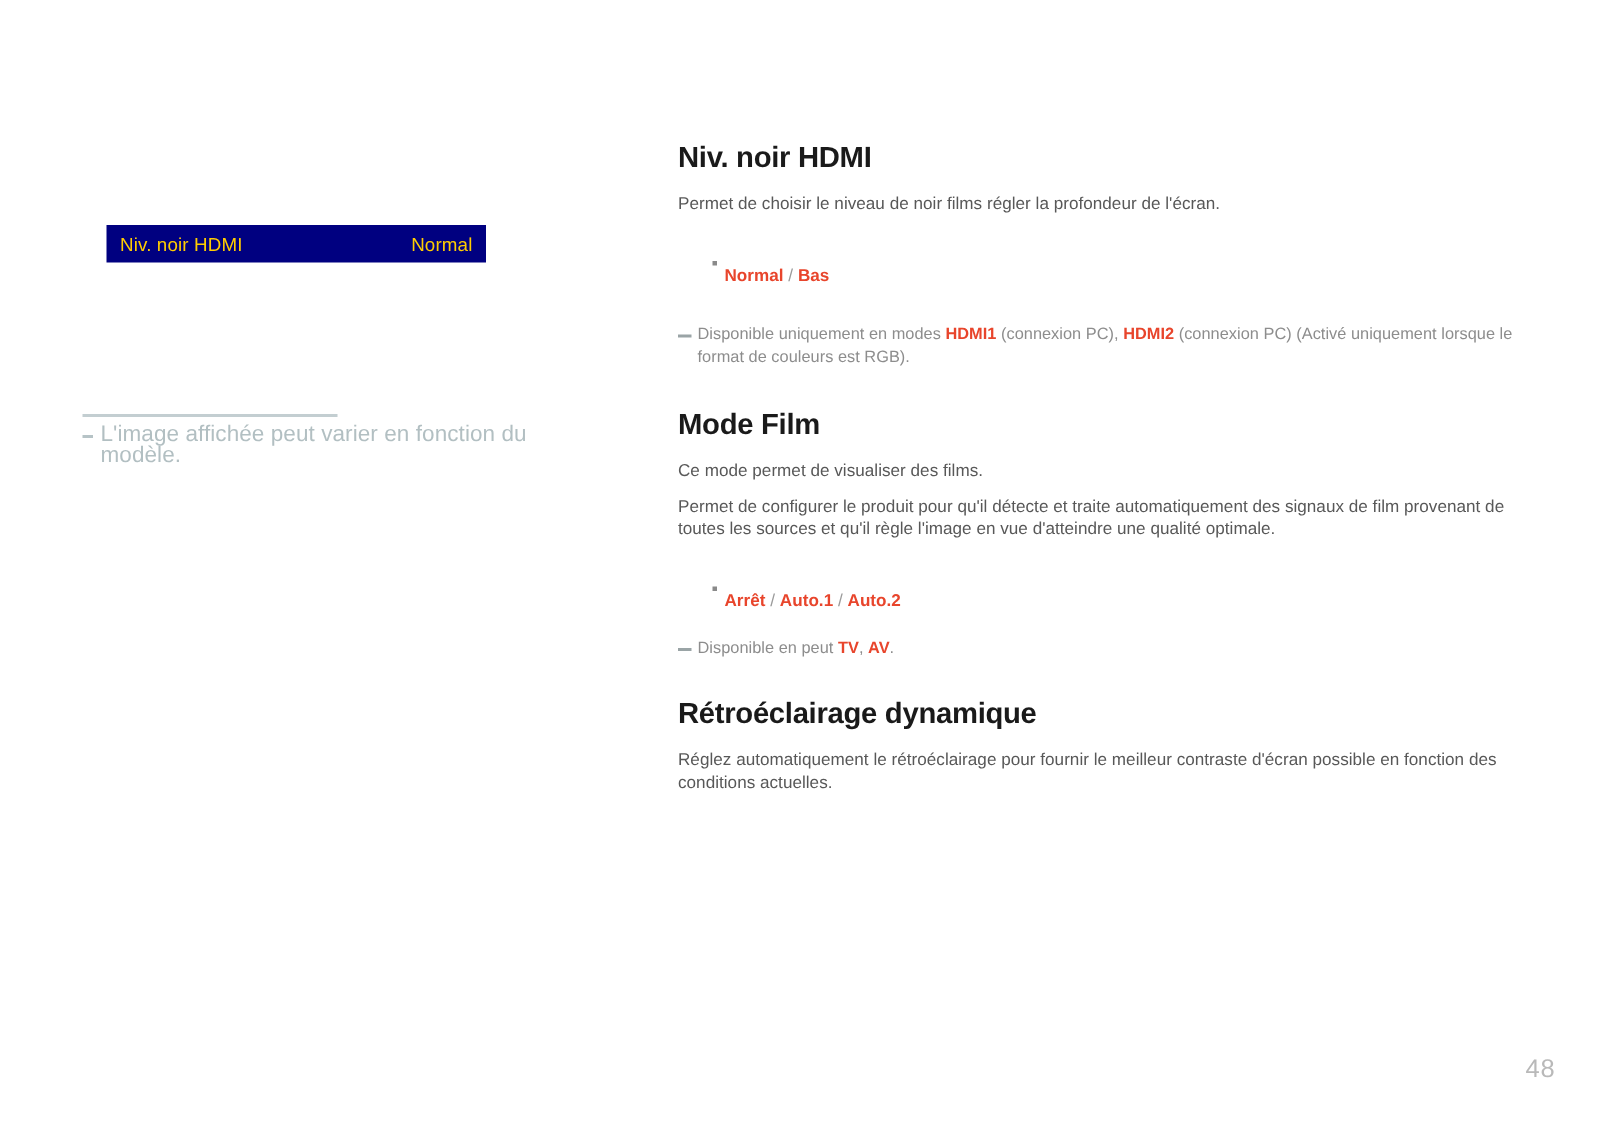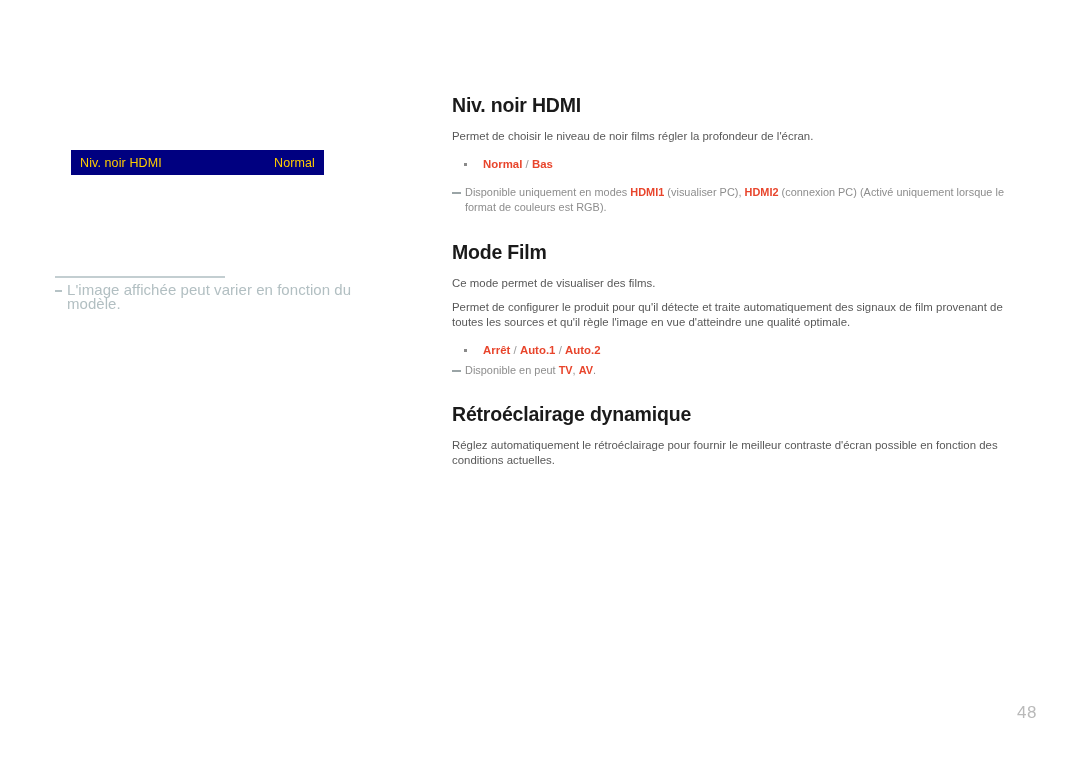--- a/index.html
+++ b/index.html
@@ -117,21 +117,22 @@
   }
 
   .spacer-sm { height: 12px; }
   .spacer-md { height: 9px; }
 
   
   .bullet-line {
     display: flex;
     align-items: flex-start;
     gap: 0px;
-    margin: 4px;
+    margin: 15px;
+    flex-direction: column;
   }
   .bullet-line .dot {
     display: inline-block;
     width: 3px;
     height: 3px;
     background: #8a8a8a;
     margin: 6px 0 0 8px;
     flex: 0 0 auto;
   }
   .bullet-line .opts {
@@ -215,21 +216,21 @@
       <div class="spacer-sm"></div>
       <p class="body">Permet de choisir le niveau de noir films régler la profondeur de l'écran.</p>
       <div class="spacer-md"></div>
       <div class="bullet-line">
         <span class="dot"></span>
         <span class="opts"><span>Normal</span><span class="sep"> / </span><span>Bas</span></span>
       </div>
       <div class="spacer-md"></div>
       <div class="note-line">
         <span class="dash"></span>
-        <span class="ntxt"><span>Disponible uniquement en modes </span><b>HDMI1</b><span> (visualiser PC), </span><b>HDMI2</b><span> (connexion PC) (Activé uniquement lorsque le format de couleurs est RGB).</span></span>
+        <span class="ntxt"><span>Disponible uniquement en modes </span><b>HDMI1</b><span> (connexion PC), </span><b>HDMI2</b><span> (connexion PC) (Activé uniquement lorsque le format de couleurs est RGB).</span></span>
       </div>
     </div>
 
     <div style="height:25px"></div>
 
     <div class="section sec-2">
       <h2 class="heading">Mode Film</h2>
       <div class="spacer-sm"></div>
       <p class="body">Ce mode permet de visualiser des films.</p>
       <div class="spacer-md"></div>

